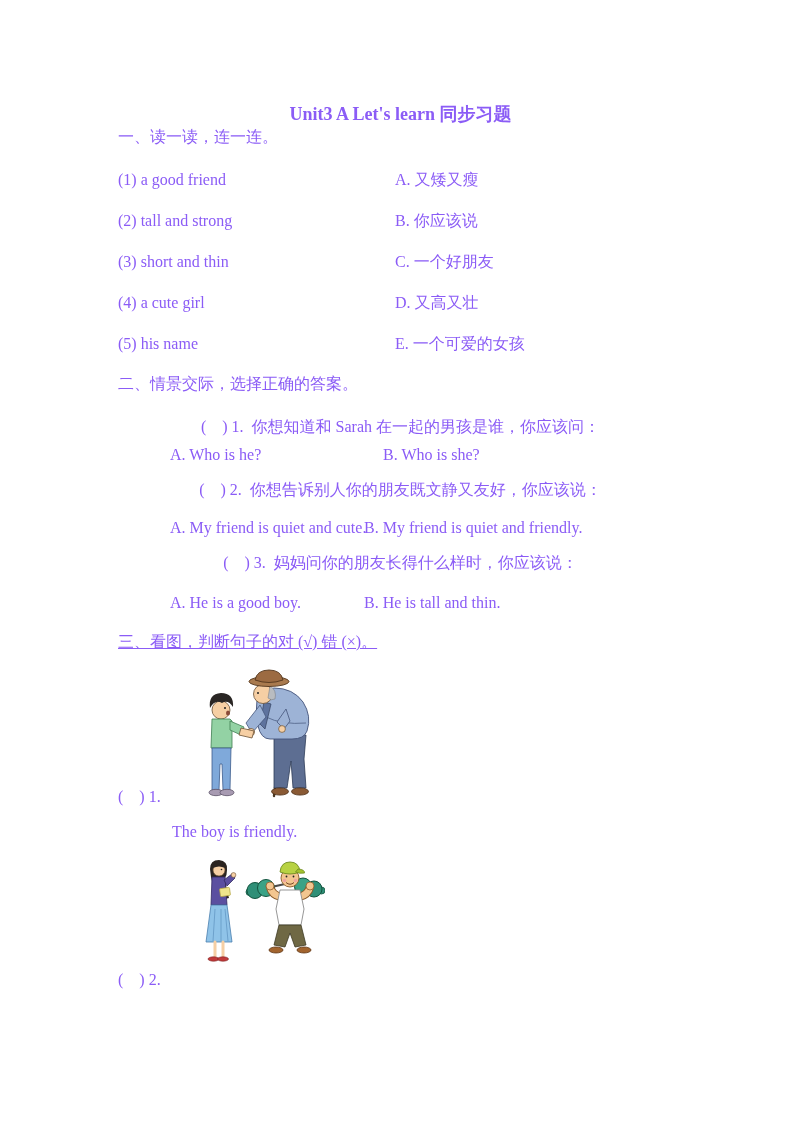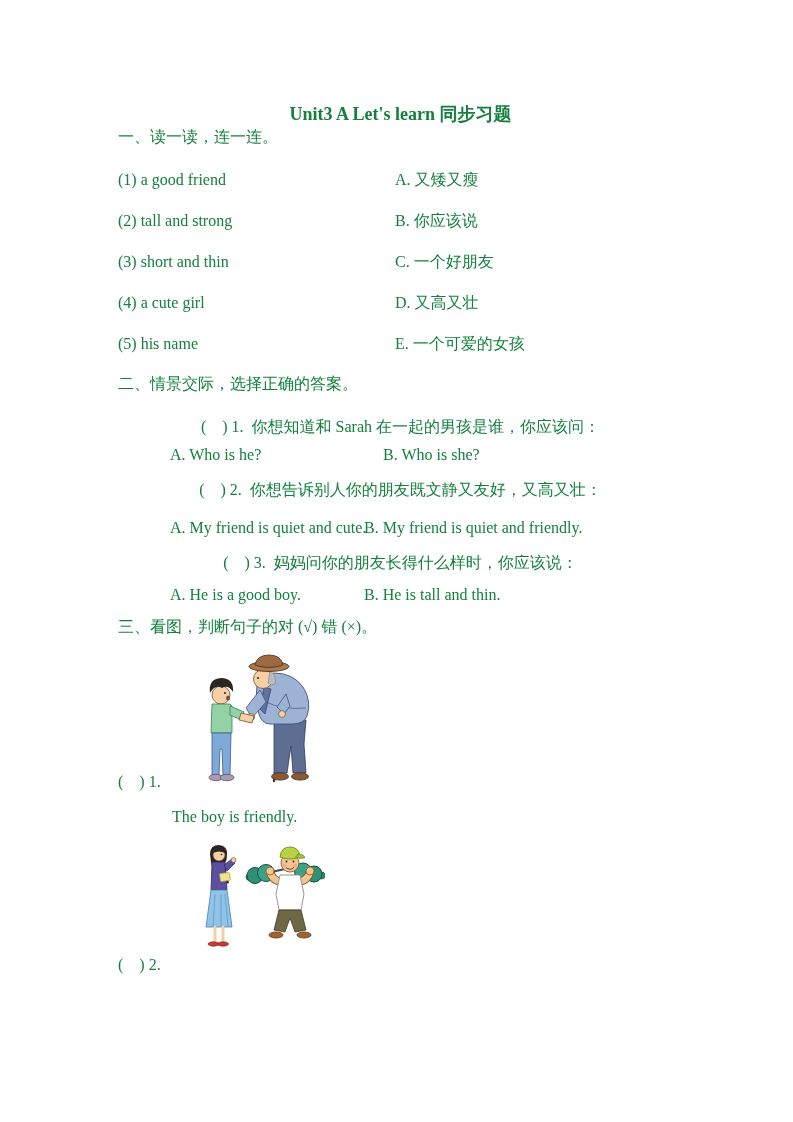--- a/index.html
+++ b/index.html
@@ -2,46 +2,46 @@
 <html><head>
 <meta charset="utf-8">
 <style>
   html, body { margin:0; padding:0; background:#ffffff; }
   .page {
     position:relative;
     width:793px; height:1106px;
     box-sizing:border-box;
     padding:98px 110px 0 118px;
     background:#ffffff;
-    color:#15803d;
+    color:#8b5cf6;
     font-family:"Liberation Serif","DejaVu Sans",serif;
     font-size:16px;
     line-height:22px;
     overflow:hidden;
   }
   .title{ margin-top:4px; text-align:center; font-size:18px; line-height:24px; font-weight:bold; }
   .s1-head{ }
   .match-list{ margin-top:21px; }
   .match-row{ margin-bottom:19px; white-space:nowrap; }
   .match-row:last-child{ margin-bottom:0; }
   .match-left{ display:inline-block; width:277px; }
   .s2-head{ margin-top:18px; }
   .q-line{ white-space:nowrap;text-align:center; }
   .q1{ margin-top:21px; }
   .q2{ margin-top:13px; }
   .q3{ margin-top:13px; }
   .q-prefix{ margin-right:8px; }
   .opt-line{ padding-left:52px; white-space:nowrap; }
   .o1{ margin-top:6px; }
   .o2{ margin-top:16px; }
-  .o3{ margin-top:10px; }
+  .o3{ margin-top:18px; }
   .opt-a{ display:inline-block; }
   .o1 .opt-a{ width:213px; }
   .o2 .opt-a, .o3 .opt-a{ width:194px; }
-  .s3-head{ margin-top:10px; }
+  .s3-head{ margin-top:17px;text-decoration:underline; }
   .fig-block-1{ position:relative; margin-top:16px; }
   .fig-block-1 svg{ display:block; margin-left:76px; }
   .fig-block-1 .judge-label{ position:absolute; left:0; bottom:-7px; }
   .sentence{ margin-top:20px; padding-left:54px; }
   .fig-block-2{ margin-top:16px; }
   .fig-block-2 svg{ display:block; margin-left:79px; }
   .judge-label-line{ margin-top:1px; }
 </style>
 </head>
 <body>
@@ -73,21 +73,21 @@
   <div class="s2-head">二、情景交际，选择正确的答案。</div>
 
   <div class="q-line q1">
     <span class="q-prefix">(　) 1.</span><span>你想知道和 Sarah 在一起的男孩是谁，你应该问：</span>
   </div>
   <div class="opt-line o1">
     <span class="opt-a">A. Who is he?</span><span class="opt-b">B. Who is she?</span>
   </div>
 
   <div class="q-line q2">
-    <span class="q-prefix">(　) 2.</span><span>你想告诉别人你的朋友既文静又友好，又高又壮：</span>
+    <span class="q-prefix">(　) 2.</span><span>你想告诉别人你的朋友既文静又友好，你应该说：</span>
   </div>
   <div class="opt-line o2">
     <span class="opt-a">A. My friend is quiet and cute.</span><span class="opt-b">B. My friend is quiet and friendly.</span>
   </div>
 
   <div class="q-line q3">
     <span class="q-prefix">(　) 3.</span><span>妈妈问你的朋友长得什么样时，你应该说：</span>
   </div>
   <div class="opt-line o3">
     <span class="opt-a">A. He is a good boy.</span><span class="opt-b">B. He is tall and thin.</span>

